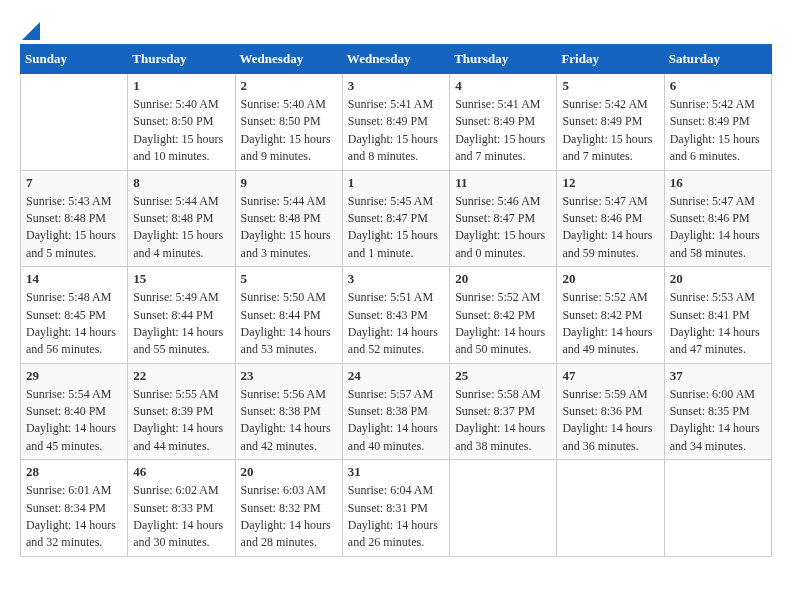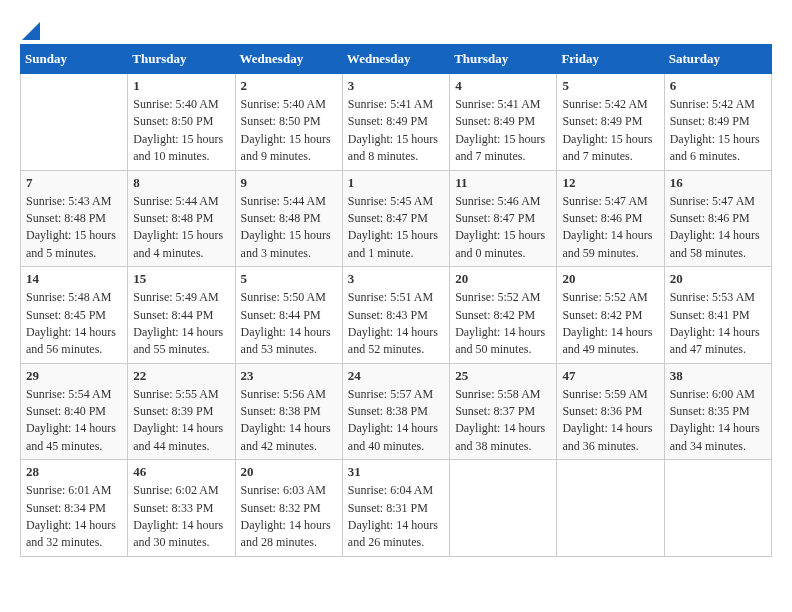--- a/index.html
+++ b/index.html
@@ -228,21 +228,21 @@
         </td>
         <td>
           <span class="day-number">25</span>
           <div class="cell-text">Sunrise: 5:58 AM<br>Sunset: 8:37 PM<br>Daylight: 14 hours<br>and 38 minutes.</div>
         </td>
         <td>
           <span class="day-number">47</span>
           <div class="cell-text">Sunrise: 5:59 AM<br>Sunset: 8:36 PM<br>Daylight: 14 hours<br>and 36 minutes.</div>
         </td>
         <td>
-          <span class="day-number">38</span>
+          <span class="day-number">37</span>
           <div class="cell-text">Sunrise: 6:00 AM<br>Sunset: 8:35 PM<br>Daylight: 14 hours<br>and 34 minutes.</div>
         </td>
       </tr>
       <tr>
         <td>
           <span class="day-number">28</span>
           <div class="cell-text">Sunrise: 6:01 AM<br>Sunset: 8:34 PM<br>Daylight: 14 hours<br>and 32 minutes.</div>
         </td>
         <td>
           <span class="day-number">46</span>

